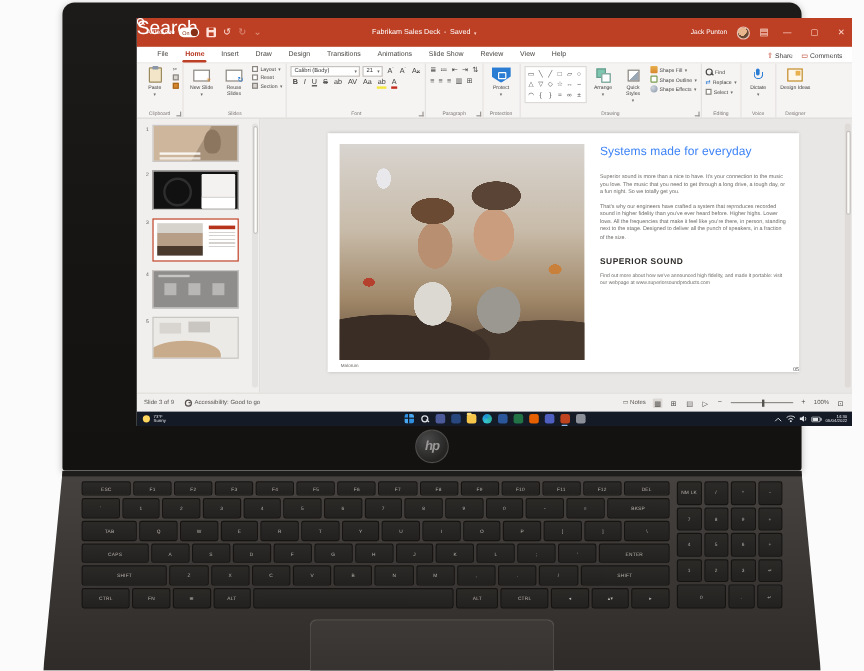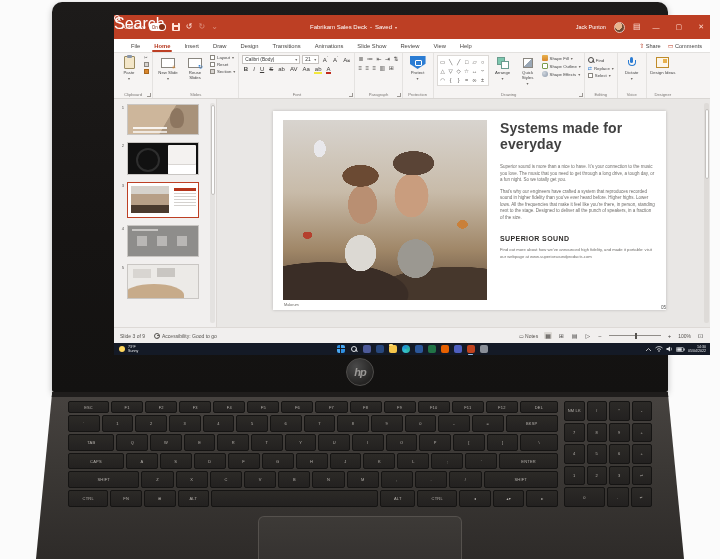--- a/index.html
+++ b/index.html
@@ -165,21 +165,21 @@
       radial-gradient(ellipse 24px 32px at 39% 47%, #b98f72 0 60%, transparent 61%),
       radial-gradient(ellipse 26px 30px at 38% 74%, #dcd9d3 0 60%, transparent 61%),
       radial-gradient(ellipse 30px 32px at 65% 77%, #9b9891 0 60%, transparent 61%),
       radial-gradient(ellipse 8px 6px at 12% 64%, #b5402e 0 60%, transparent 61%),
       radial-gradient(ellipse 9px 7px at 88% 58%, #c9803a 0 60%, transparent 61%),
       radial-gradient(ellipse 120px 46px at 20% 97%, #3a2d26 0 70%, transparent 71%),
       radial-gradient(ellipse 120px 42px at 85% 98%, #46372c 0 70%, transparent 71%),
       linear-gradient(180deg,#d8d4cf 0%, #c8bba9 40%, #a08768 72%, #5d4a3b 100%); }
   .photo-caption { position:absolute; left:11px; top:192px; font-size:3.8px; color:#6a6865; }
   .slide-text { position:absolute; left:227px; top:10px; width:156px; height:182px; }
-  .slide-title { font-size:14px; line-height:1.12; color:#404040; letter-spacing:.1px;font-weight:bold; }
+  .slide-title { font-size:10px; line-height:1.12; color:#3b82f6; letter-spacing:.1px; }
   .slide-body { margin-top:12px; font-size:4.5px; line-height:1.45; color:#6e6c69; }
   .slide-body + .slide-body { margin-top:5px; }
   .slide-heading { margin-top:14px; font-size:7px; font-weight:bold; letter-spacing:.4px; color:#2e2c2a; }
   .slide-footer { margin-top:5px; font-size:4.2px; line-height:1.45; color:#6e6c69; }
   .page-num { position:absolute; right:0; bottom:0; font-size:4.6px; color:#555; }
   .canvas-scroll { position:absolute; right:1px; top:4px; bottom:4px; width:5px; background:#dedbd8; border-radius:2px; }
   .canvas-scroll i { position:absolute; left:.5px; right:.5px; top:6px; height:70px; background:#fbfbfa; border:1px solid #c4c1be; border-radius:2px; }
 
   
   .statusbar { height:16px; background:#f1efee; border-top:1px solid #ddd9d6; display:flex; align-items:center;

